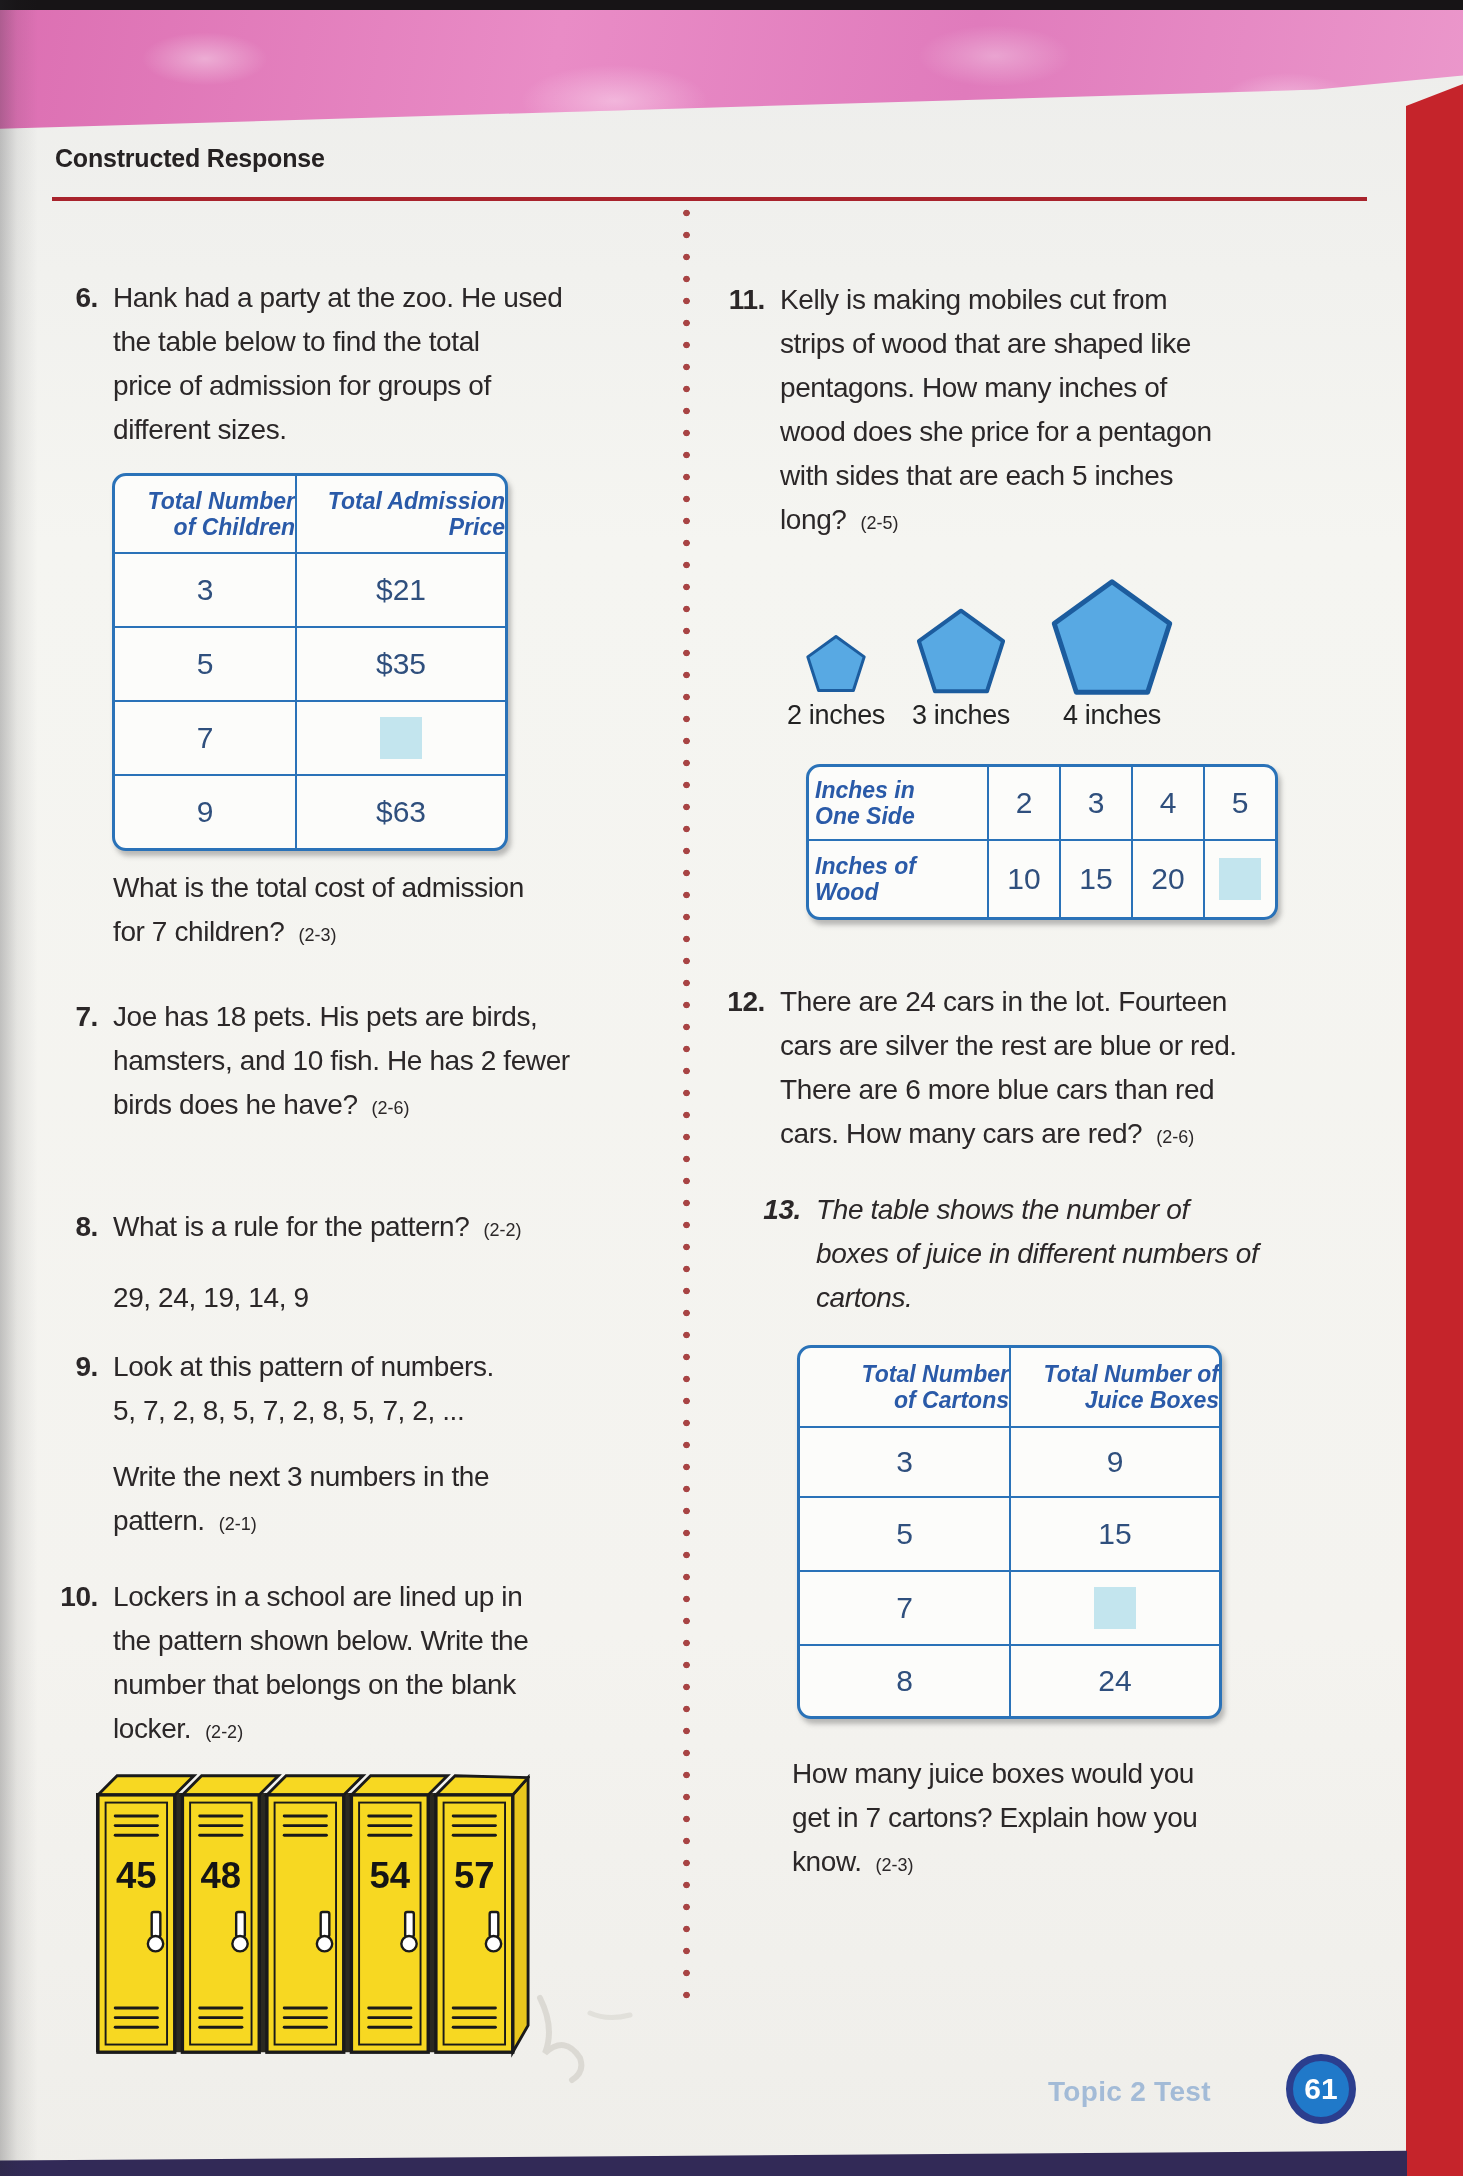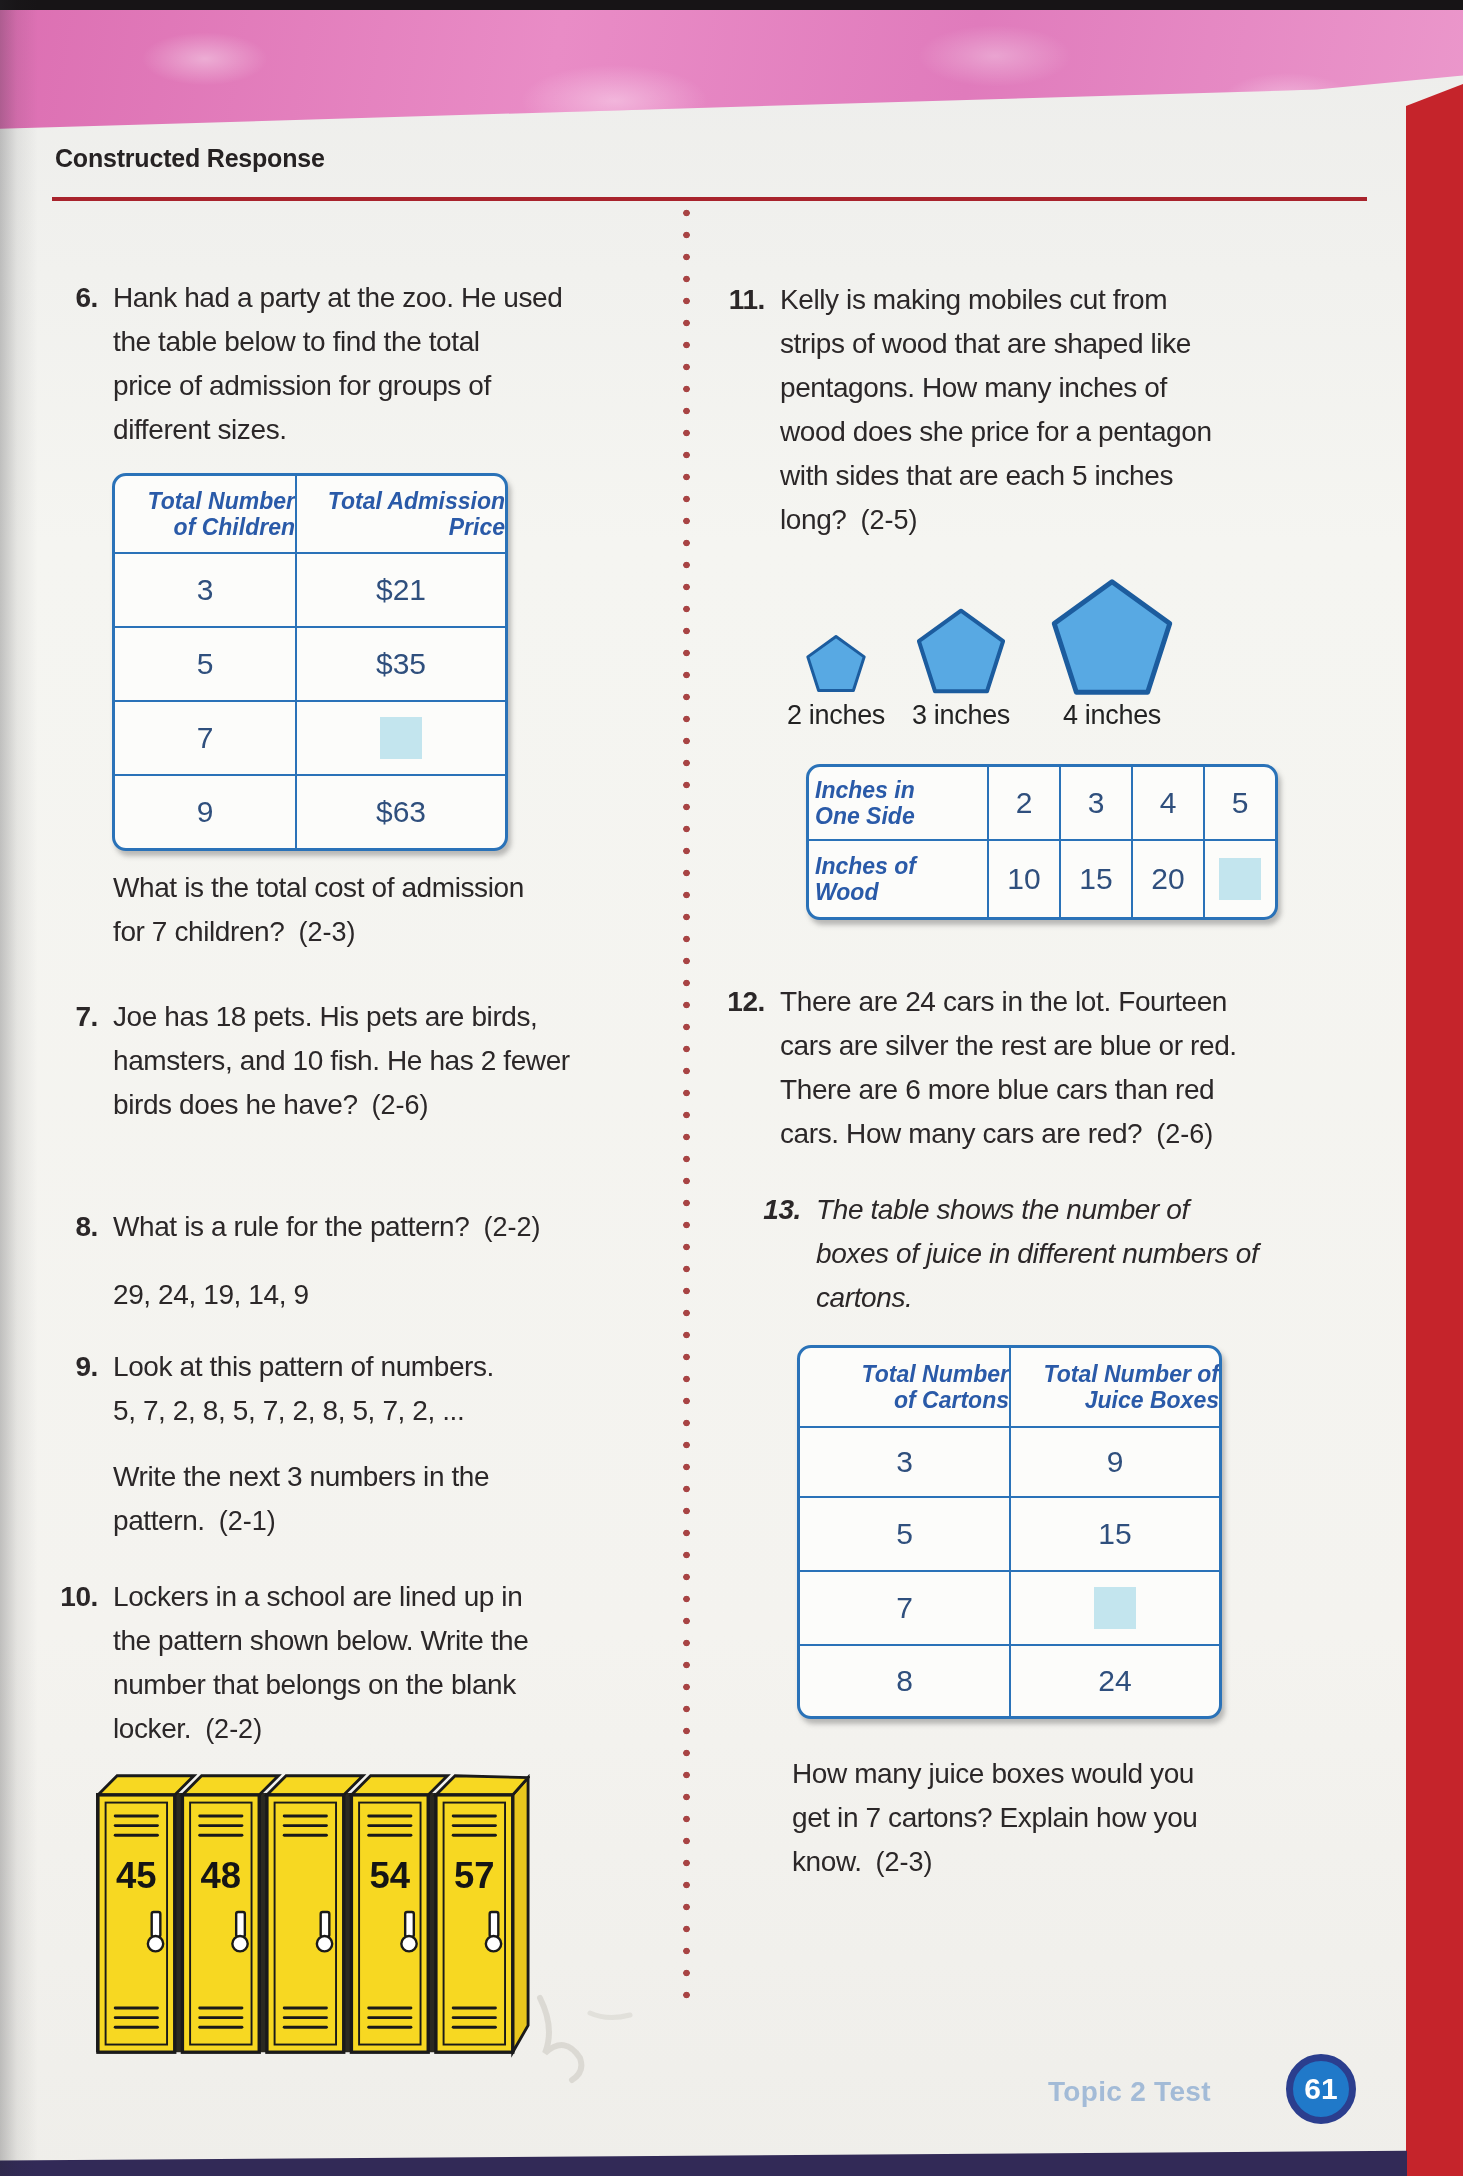--- a/index.html
+++ b/index.html
@@ -36,21 +36,21 @@
   .hrule{position:absolute;left:52px;top:197px;width:1315px;height:4px;background:var(--accent-red);}
   .divider{position:absolute;left:682px;top:208px;width:9px;height:1802px;
     background-image:radial-gradient(circle at 4.5px 5px,#a84444 3px,rgba(0,0,0,0) 3.6px);
     background-size:9px 22px;background-repeat:repeat-y;}
 
   .q{position:absolute;display:flex;align-items:flex-start;font-size:28px;line-height:44px;
      letter-spacing:-.4px;color:var(--ink);}
   .q .num{font-weight:700;flex:0 0 46px;text-align:right;margin-right:15px;}
   .q.rc .num{flex-basis:52px;}
   .plain{position:absolute;font-size:28px;line-height:44px;letter-spacing:-.4px;color:var(--ink);}
-  .ref{font-size:27px;margin-left:14px;letter-spacing:0;margin-top:8px;}
+  .ref{font-size:18px;margin-left:14px;letter-spacing:0;margin-top:8px;}
 
   .tbl{position:absolute;display:grid;border:3px solid var(--tblue);border-radius:14px;
     background:#fcfcfa;box-shadow:3px 5px 5px rgba(110,110,110,.45);overflow:hidden;}
   .cell{display:flex;align-items:center;justify-content:center;color:var(--cellblue);font-size:30px;}
   .hcell{display:flex;flex-direction:column;align-items:flex-end;justify-content:center;
     color:var(--hblue);font-style:italic;font-weight:700;font-size:23px;line-height:26px;text-align:center;}
   .hcell.lft{align-items:flex-start;padding-left:6px;}
   .bl{border-left:2.5px solid var(--tblue);}
   .bt{border-top:2.5px solid var(--tblue);}
   .ansbox{width:42px;height:42px;background:#c3e5ee;}

